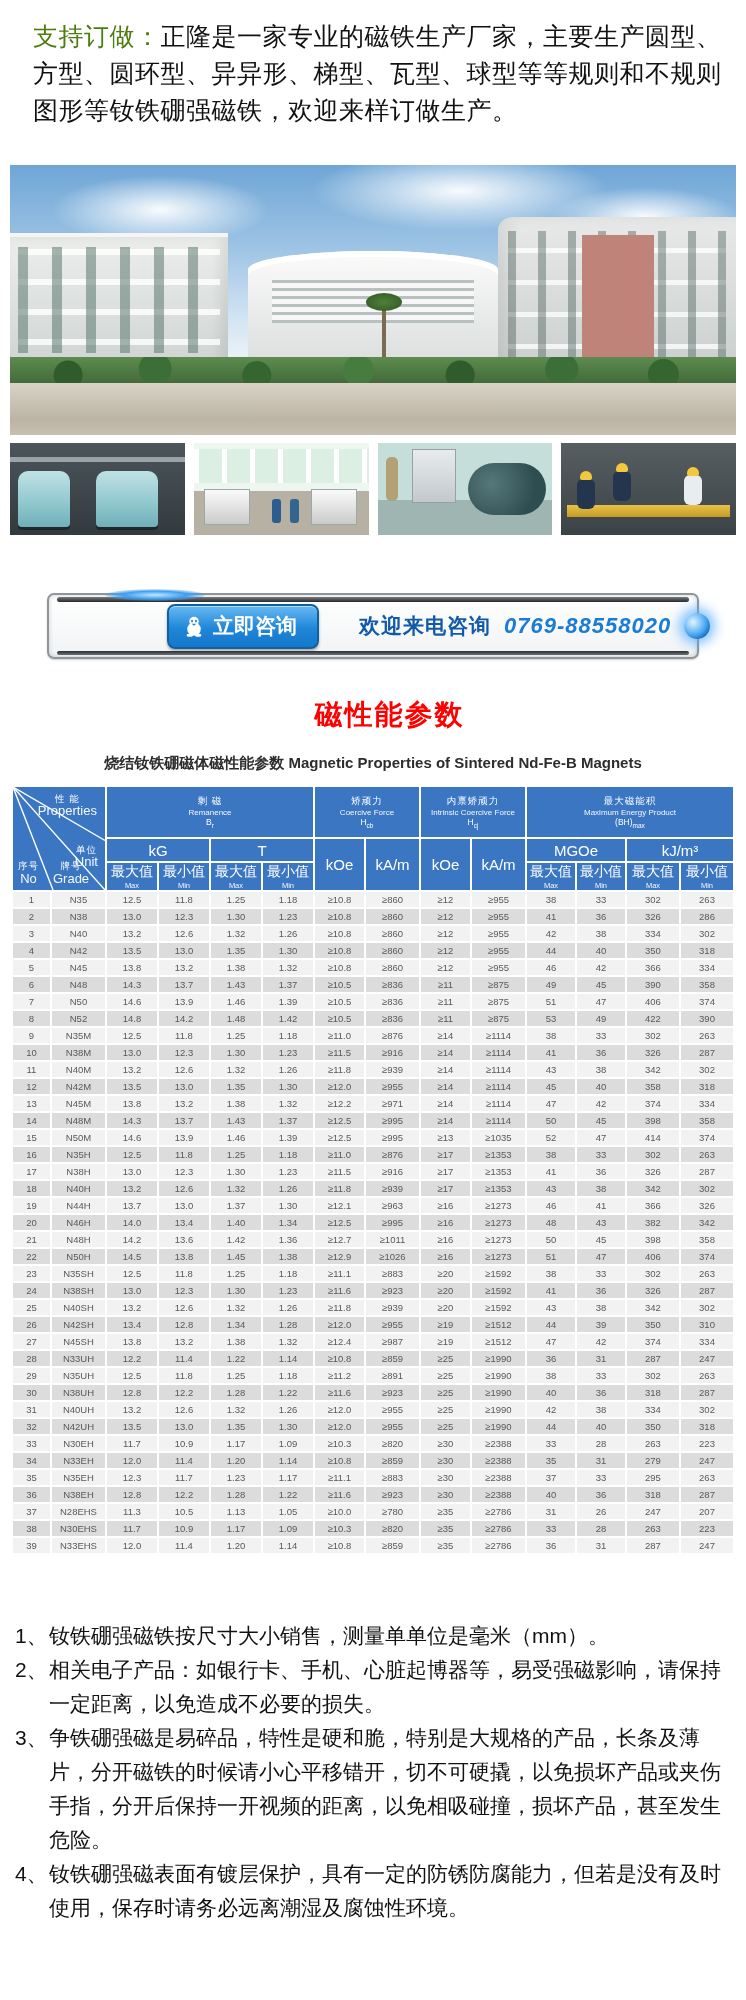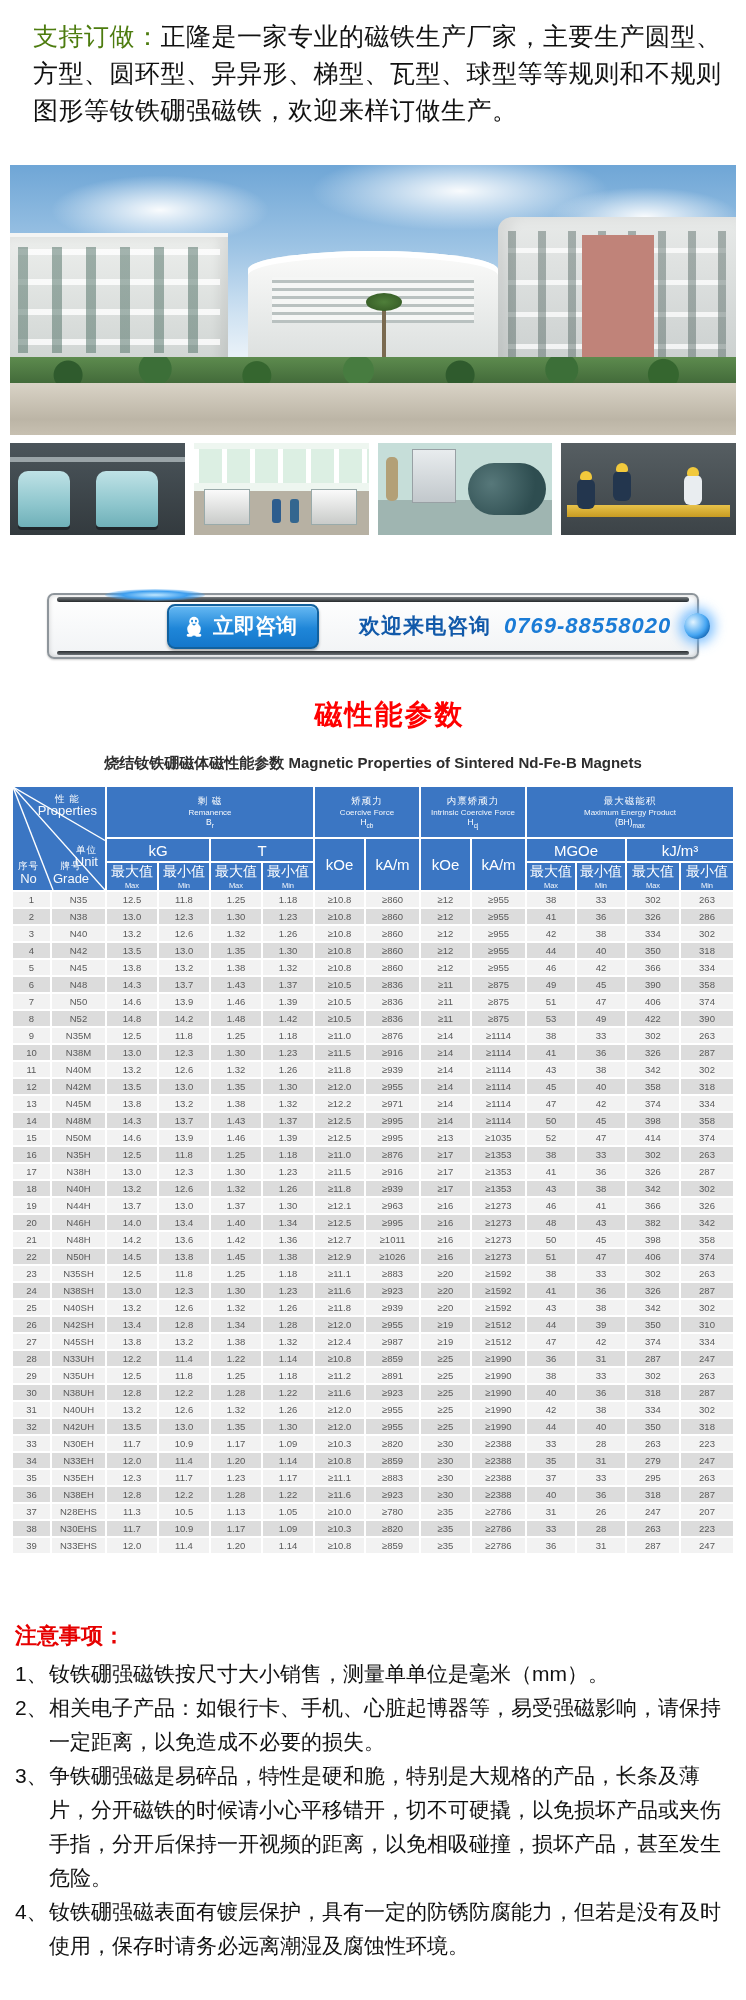--- a/index.html
+++ b/index.html
@@ -937,21 +937,20 @@
         <td>≥2786</td>
         <td>36</td>
         <td>31</td>
         <td>287</td>
         <td>247</td>
       </tr>
     </tbody>
 </table>
 
 <div class="notes">
-  <div class="notes-title">注意事项：</div>
   <div class="note-item">
       <span class="note-num">1、</span>
       <span class="note-text">钕铁硼强磁铁按尺寸大小销售，测量单单位是毫米（mm）。</span>
     </div>
   <div class="note-item">
       <span class="note-num">2、</span>
       <span class="note-text">相关电子产品：如银行卡、手机、心脏起博器等，易受强磁影响，请保持一定距离，以免造成不必要的损失。</span>
     </div>
   <div class="note-item">
       <span class="note-num">3、</span>

